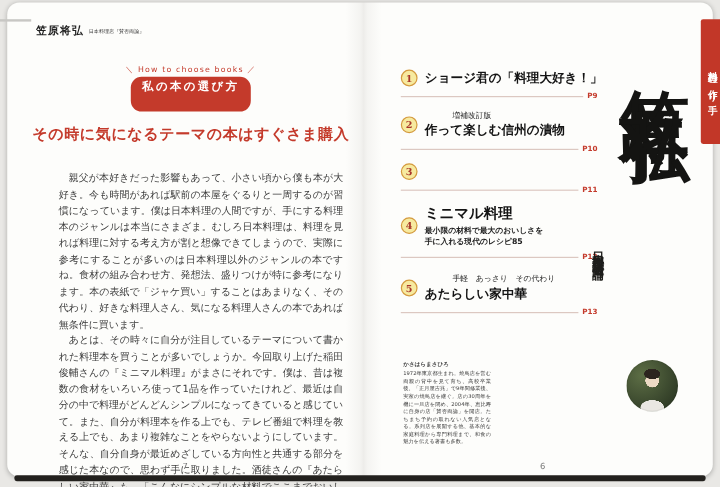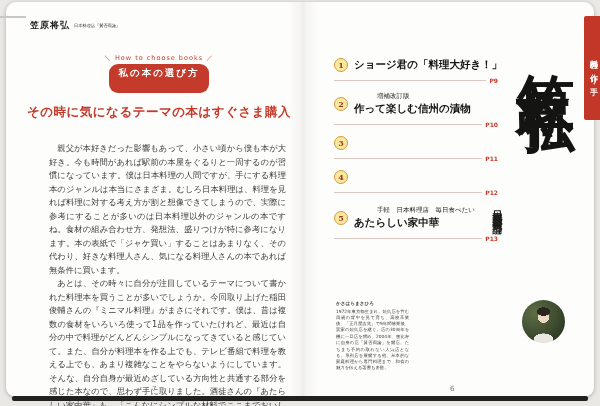--- a/index.html
+++ b/index.html
@@ -154,32 +154,37 @@
         </div>
         <div class="divider">
           <span class="dline"></span>
           <span class="dref">P11</span>
         </div>
 
         <div class="book mt8">
           <span class="circ">
               <span>4</span>
             </span>
+          <div class="bt">
+            <span class="b-title big">ミニマル料理</span>
+            <span class="b-sub">最小限の材料で最大のおいしさを
+手に入れる現代のレシピ85</span>
+          </div>
         </div>
         <div class="divider">
           <span class="dline"></span>
           <span class="dref">P12</span>
         </div>
 
         <div class="book mt10">
           <span class="circ">
               <span>5</span>
             </span>
           <div class="bt">
-            <span class="b-pre">手軽　日本料理店　毎日食べたい</span>
+            <span class="b-pre">手軽　あっさり　その代わり</span>
             <span class="b-title">あたらしい家中華</span>
           </div>
         </div>
         <div class="divider">
           <span class="dline"></span>
           <span class="dref">P13</span>
         </div>
 
       </div>
 

